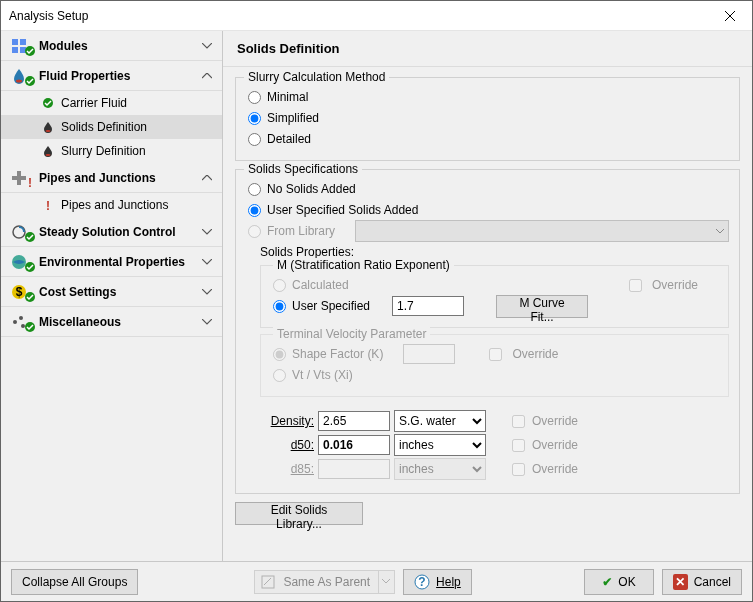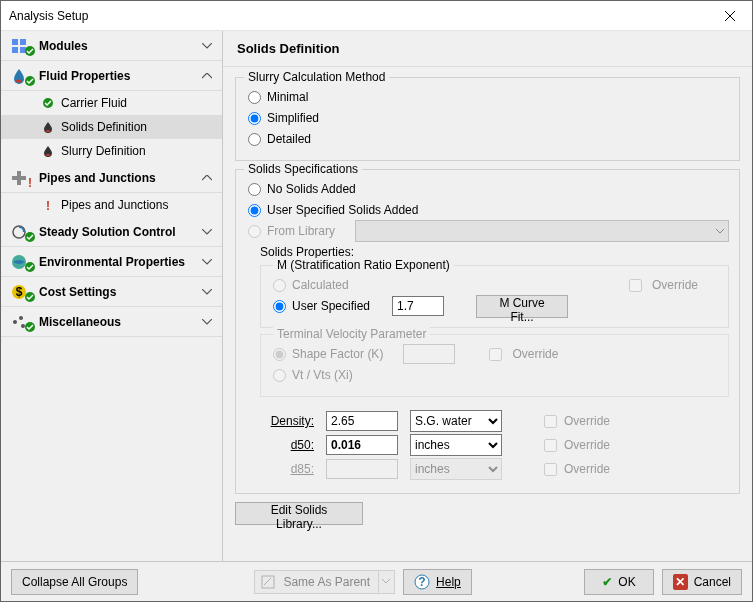--- a/index.html
+++ b/index.html
@@ -21,21 +21,21 @@
 .tree-item.selected { background: #dcdcdc; }
 .main { flex: 1; display: flex; flex-direction: column; }
 .main-title { height: 36px; display: flex; align-items: center; padding-left: 14px; font-weight: 600; font-size: 13px; background: #f0f0f0; border-bottom: 1px solid #dcdcdc; }
 .main-body { flex: 1; padding: 10px 12px; background: #f0f0f0; overflow: auto; }
 .groupbox { border: 1px solid #d0d0d0; margin-bottom: 8px; padding: 8px 10px 10px 10px; position: relative; background: #f0f0f0; }
 .groupbox > .gb-title { position: absolute; top: -8px; left: 8px; background: #f0f0f0; padding: 0 4px; }
 .radio-row { display: flex; align-items: center; height: 20px; margin: 1px 0; }
 .radio-row input { margin: 0 6px 0 2px; }
 .subgroup { border: 1px solid #dcdcdc; margin-top: 6px; padding: 8px 10px 10px 10px; position: relative; }
 .subgroup > .gb-title { position: absolute; top: -8px; left: 12px; background: #f0f0f0; padding: 0 4px; }
-.row { display: flex; align-items: center; height: 24px; gap: 12px; }
+.row { display: flex; align-items: center; height: 24px; gap: 4px; }
 .row .lbl { width: 54px; text-align: right; }
 .row .lbl.under { text-decoration: underline; }
 input.txt { height: 20px; border: 1px solid #767676; padding: 0 4px; background: #fff; }
 input.txt:disabled { background: #f0f0f0; border-color: #c8c8c8; color: #888; }
 select.sel { height: 22px; border: 1px solid #767676; background: #fff; }
 select.sel:disabled { background: #e8e8e8; border-color: #c8c8c8; color: #666; }
 .chk { display:flex; align-items:center; gap:4px; }
 button.btn { height: 23px; border: 1px solid #adadad; background: #e1e1e1; padding: 0 12px; cursor: pointer; }
 .disabled-text { color: #9a9a9a; }
 .footer { height: 40px; border-top: 1px solid #c8c8c8; background: #f0f0f0; display: flex; align-items: center; padding: 0 10px; gap: 8px; }
@@ -283,21 +283,21 @@
               <label class="chk disabled-text">
                   <input type="checkbox" disabled="" style="">
                   <span>Override</span>
                 </label>
               <span style="width:20px"></span>
             </div>
             <div class="radio-row">
               <input type="radio" checked="" style="">
               <span>User Specified</span>
               <span style="width:20px"></span>
-              <input class="txt" style="width: 52px;" value="1.7">
+              <input class="txt" style="width: 72px;" value="1.7">
               <span style="width:26px"></span>
               <button class="btn" style="width:92px">M Curve Fit...</button>
             </div>
           </div>
 
           <div class="subgroup disabled-text" style="margin-left:14px; border-color:#e0e0e0;">
             <span class="gb-title">Terminal Velocity Parameter</span>
             <div class="radio-row">
               <input type="radio" checked="" disabled="" style="">
               <span>Shape Factor (K)</span>

